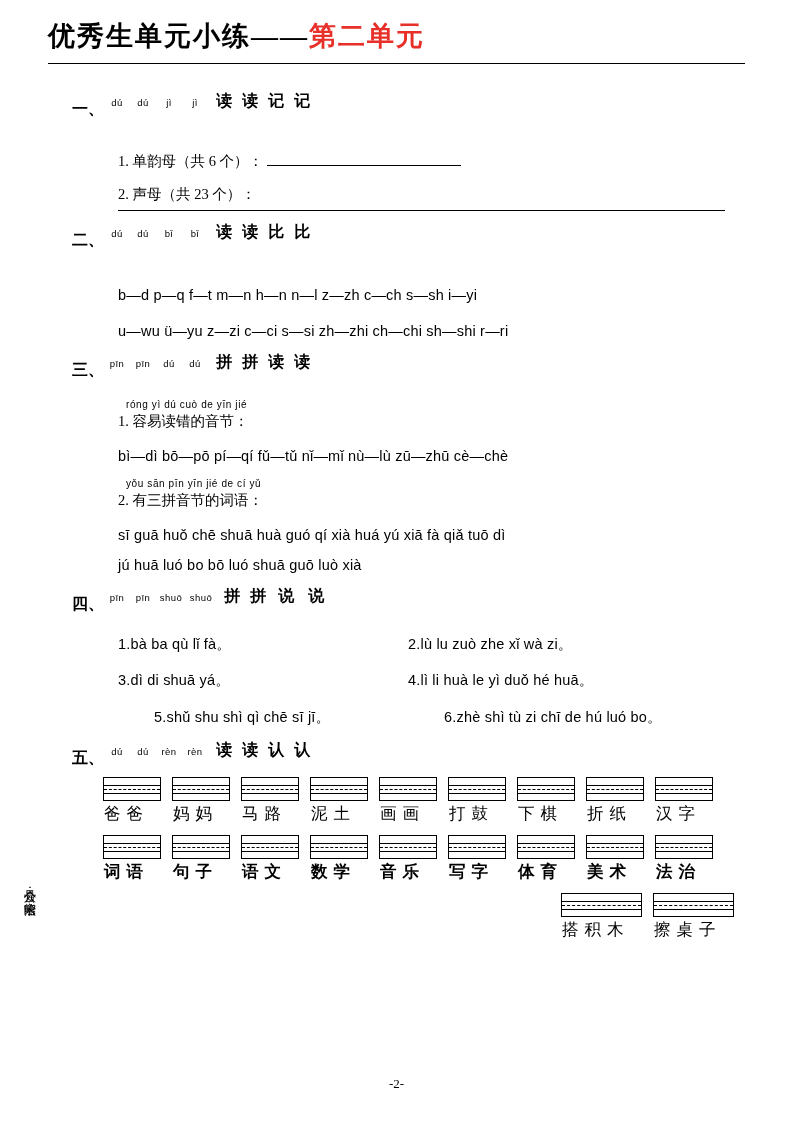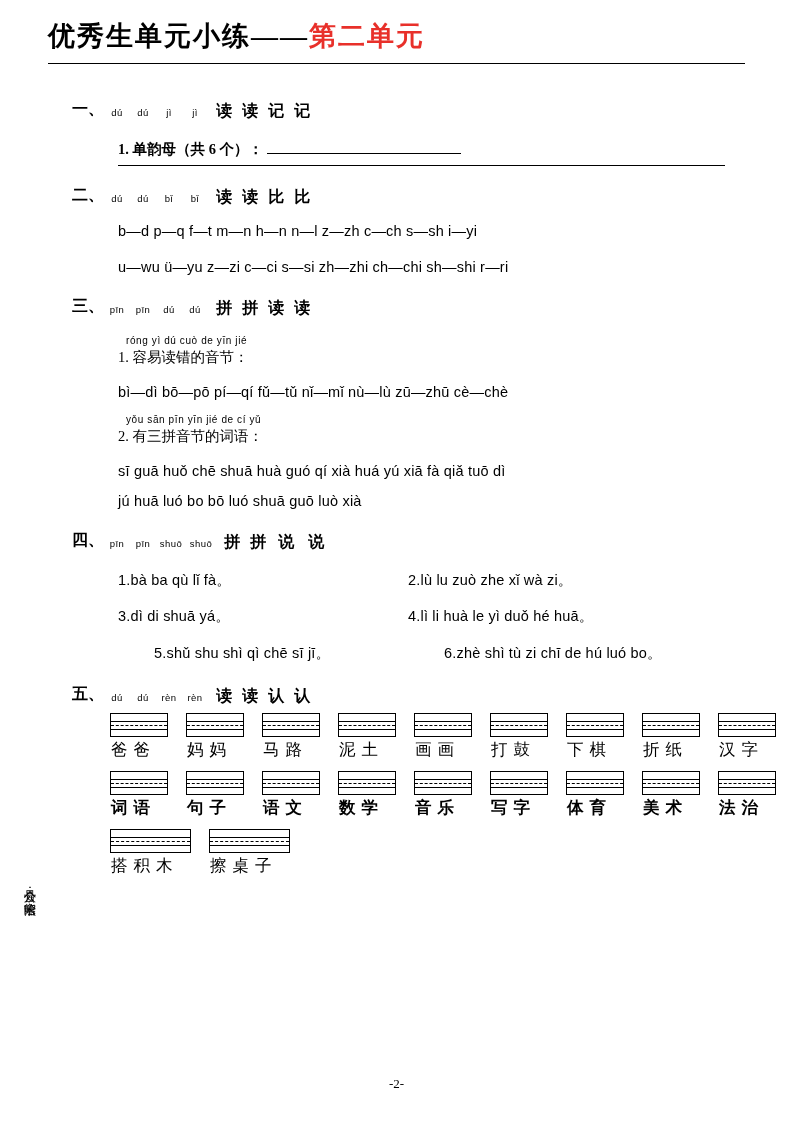--- a/index.html
+++ b/index.html
@@ -61,21 +61,21 @@
     left: 24px;
     bottom: 0;
     font-size: 16px;
     font-weight: bold;
     letter-spacing: 0px;
     white-space: nowrap;
   }
   .sec-title-wrap {
     position: absolute;
     left: 56px;
-    bottom: 0;
+    bottom: 10px;
     white-space: nowrap;
   }
   .pyrow {
     font-family: "Liberation Sans", "DejaVu Sans", sans-serif;
     font-size: 9.5px;
     letter-spacing: 0.5px;
     line-height: 11px;
     white-space: nowrap;
   }
   .hzrow {
@@ -130,21 +130,20 @@
     margin-top: 8px;
     margin-left: 55px;
   }
   .grid-row {
     display: flex;
     align-items: flex-start;
     margin-top: 6px;
   }
   .grid-word {
     margin-right: 11px;
-    margin-left: 7px;
   }
   .tian-box {
     border: 1px solid #000;
     height: 24px;
     box-sizing: border-box;
     position: relative;
     background: #fff;
   }
   .tian-box::before {
     content: "";
@@ -215,40 +214,43 @@
       <span class="sec-num">一、</span>
       <span class="sec-title-wrap">
         <span class="pyrow">
           <span style="width:26px">dú</span><span style="width:26px">dú</span><span style="width:26px">jì</span><span style="width:26px">jì</span>
         </span>
         <span class="hzrow">
           <span style="width:26px;letter-spacing:0">读</span><span style="width:26px;letter-spacing:0">读</span><span style="width:26px;letter-spacing:0">记</span><span style="width:26px;letter-spacing:0">记</span>
         </span>
       </span>
     </div>
-    <div class="item" style="margin-top:20px;font-weight:bold;">
+    <div class="item" style="margin-top:32px;">
       <span>1. 单韵母（共 6 个）：</span>
       <span class="blank-long" style="width:194px;"></span>
+    </div>
+    <div class="item" style="margin-top:14px;">
+      <span>2. 声母（共 23 个）：</span>
     </div>
     <div class="rule-wide"></div>
   </div>
 
   <div class="section" style="margin-top:10px;">
     <div class="sec-head">
       <span class="sec-num">二、</span>
       <span class="sec-title-wrap">
         <span class="pyrow">
           <span style="width:26px">dú</span><span style="width:26px">dú</span><span style="width:26px">bǐ</span><span style="width:26px">bǐ</span>
         </span>
         <span class="hzrow">
           <span style="width:26px;letter-spacing:0">读</span><span style="width:26px;letter-spacing:0">读</span><span style="width:26px;letter-spacing:0">比</span><span style="width:26px;letter-spacing:0">比</span>
         </span>
       </span>
     </div>
-    <div class="mono-line" style="margin-top:17px;">b—d   p—q   f—t   m—n   h—n   n—l   z—zh   c—ch   s—sh   i—yi</div>
+    <div class="mono-line" style="margin-top:36px;">b—d   p—q   f—t   m—n   h—n   n—l   z—zh   c—ch   s—sh   i—yi</div>
     <div class="mono-line" style="margin-top:20px;">u—wu   ü—yu   z—zi   c—ci   s—si   zh—zhi   ch—chi   sh—shi   r—ri</div>
   </div>
 
   <div class="section" style="margin-top:12px;">
     <div class="sec-head">
       <span class="sec-num">三、</span>
       <span class="sec-title-wrap">
         <span class="pyrow">
           <span style="width:26px">pīn</span><span style="width:26px">pīn</span><span style="width:26px">dú</span><span style="width:26px">dú</span>
         </span>
@@ -414,21 +416,21 @@
           <div class="grid-chars">美术</div>
         </div>
         <div class="grid-word">
           <div class="tian-box" style="width:58px;">
               <div class="tian-mid"></div>
             </div>
           <div class="grid-chars">法治</div>
         </div>
       </div>
 
-      <div class="grid-row" style="margin-top:10px;">
+      <div class="grid-row" style="margin-top:10px;justify-content:flex-end;">
         <div class="grid-word">
           <div class="tian-box" style="width:81px;">
               <div class="tian-mid"></div>
             </div>
           <div class="grid-chars">搭积木</div>
         </div>
         <div class="grid-word">
           <div class="tian-box" style="width:81px;">
               <div class="tian-mid"></div>
             </div>

